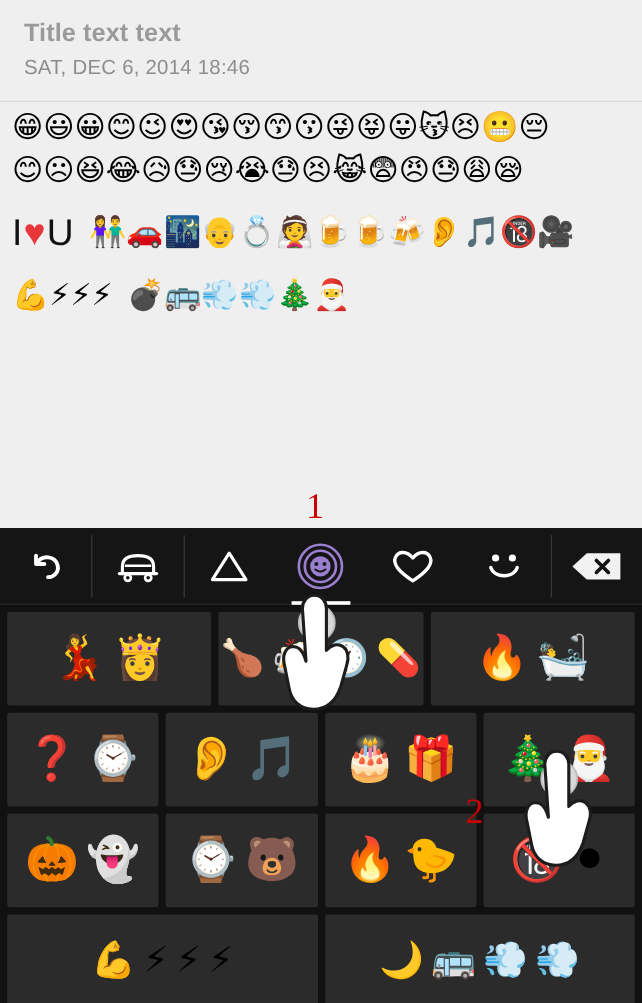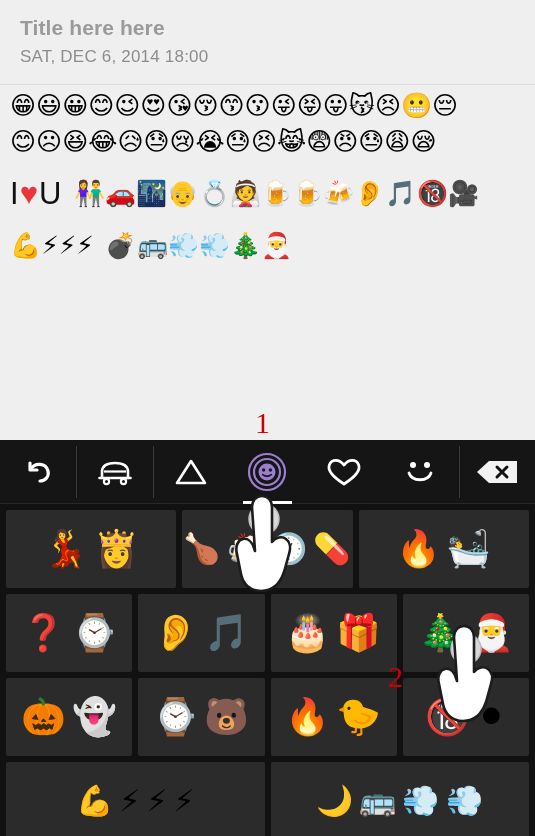--- a/index.html
+++ b/index.html
@@ -101,22 +101,22 @@
   .hand { position:absolute; z-index:50; pointer-events:none; }
 </style>
 </head>
 <body>
 
 <div id="app">
 
   <div class="note-area">
 
     <div class="note-header">
-      <div class="note-title">Title here here</div>
-      <div class="note-date">SAT, DEC 6, 2014 18:00</div>
+      <div class="note-title">Title text text</div>
+      <div class="note-date">SAT, DEC 6, 2014 18:46</div>
     </div>
     <div class="note-divider"></div>
 
     <div class="note-body">
 
       <div class="emoji-line" id="line0">
           <span class="gl">😁</span>
           <span class="gl">😃</span>
           <span class="gl">😀</span>
           <span class="gl">😊</span>

